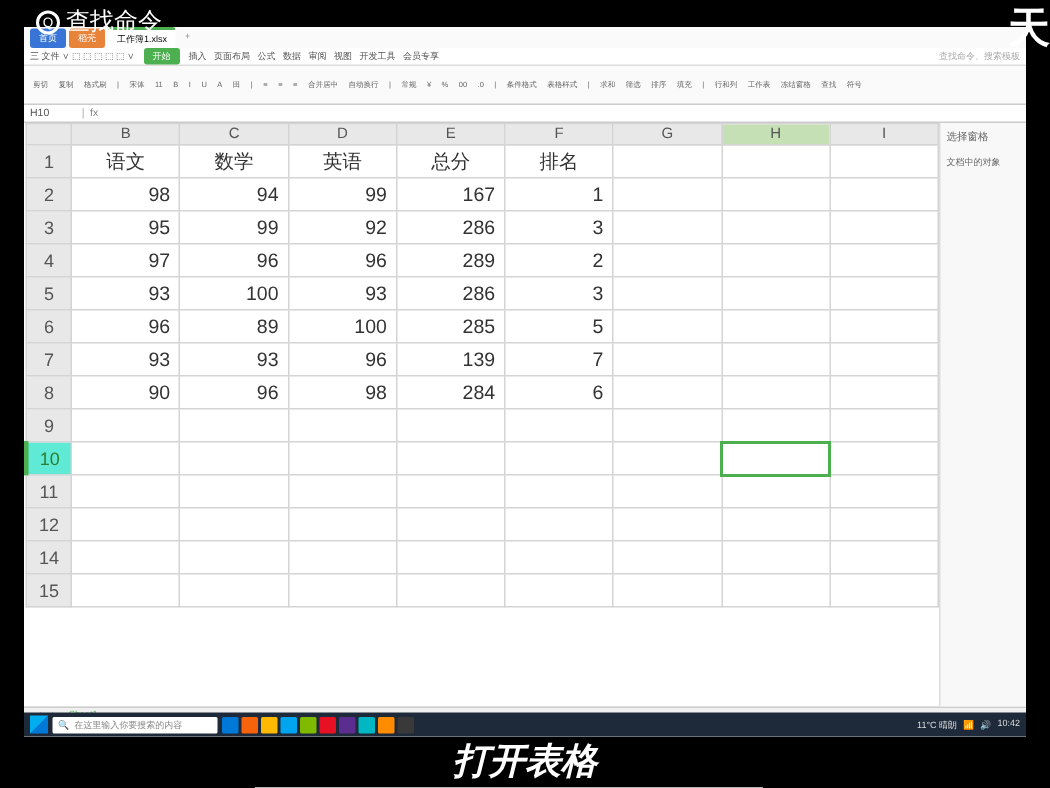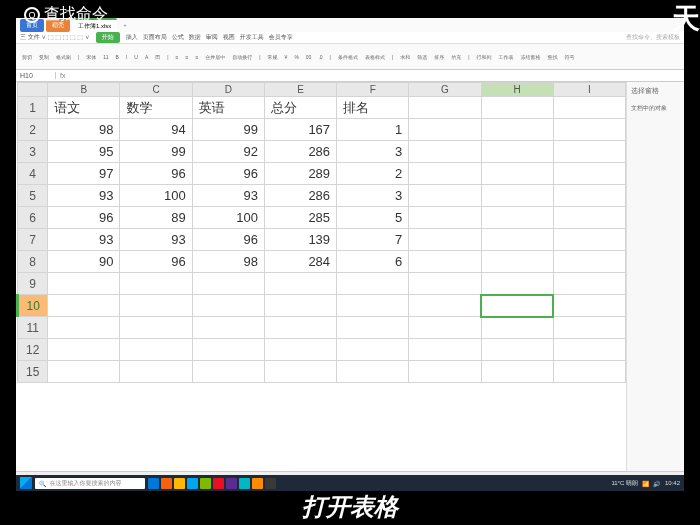--- a/index.html
+++ b/index.html
@@ -24,24 +24,24 @@
   .cellref .ref { width: 40px; padding: 0 4px; border-right: 1px solid #ccc; color: #555; }
   .cellref .fx { padding: 0 4px; color: #888; }
   .grid-wrap { display: flex; height: calc(100% - 84px); }
   .grid-left { flex: 1; overflow: hidden; }
   .grid-right { width: 58px; background: #f8f8f8; border-left: 1px solid #ddd; font-size: 6px; color: #666; padding: 4px; }
   .grid-right .panel-title { font-size: 7px; margin-bottom: 8px; }
   table.sheet { border-collapse: collapse; width: 100%; }
   table.sheet th, table.sheet td { border: 1px solid #d4d4d4; font-weight: normal; }
   table.sheet th.colhead { background: #e8e8e8; height: 14px; font-size: 10px; color: #555; width: 62px; }
   table.sheet th.rowhead { background: #e8e8e8; width: 26px; font-size: 12px; color: #555; text-align: center; height: 22px; }
-  table.sheet th.rowhead.sel { background: #fdba74; color: #2e7d32; border-left: 3px solid #4caf50; }
+  table.sheet th.rowhead.sel { background: #5eead4; color: #2e7d32; border-left: 3px solid #4caf50; }
   table.sheet th.corner { background: #e8e8e8; width: 26px; }
   table.sheet td { font-size: 13px; color: #333; padding: 0 6px; text-align: right; height: 22px; }
-  table.sheet tr.hdr td { text-align: left; }
+  table.sheet tr.hdr td { text-align: center; }
   table.sheet td.selcell { outline: 2px solid #4caf50; outline-offset: -1px; background: #fff; }
   table.sheet th.colhead.selcol { background: #c5e0b4; }
   .sheettabs { height: 12px; background: #f0f0f0; border-top: 1px solid #ccc; display: flex; align-items: center; font-size: 6px; padding: 0 6px; gap: 6px; color: #666; }
   .sheettabs .active { color: #4caf50; border-bottom: 1px solid #4caf50; }
   .statusbar { height: 10px; background: #f0f0f0; border-top: 1px solid #ccc; font-size: 5px; display: flex; justify-content: flex-end; align-items: center; padding: 0 6px; color: #666; gap: 6px; }
   .taskbar { position: absolute; bottom: 34px; left: 16px; right: 16px; height: 16px; background: #1e2a3a; display: flex; align-items: center; font-size: 6px; color: #ddd; padding: 0 4px; gap: 3px; }
   .taskbar .start { width: 12px; height: 12px; background: linear-gradient(135deg,#00adef 50%,#0078d7 50%); }
   .taskbar .search { flex: 0 0 110px; background: #fff; color: #888; height: 11px; display: flex; align-items: center; padding: 0 4px; border-radius: 1px; }
   .taskbar .tb-icon { width: 11px; height: 11px; border-radius: 1px; }
   .taskbar .spacer { flex: 1; }
@@ -250,20 +250,31 @@
                 <td class=""></td>
                 <td class=""></td>
                 <td class=""></td>
                 <td class=""></td>
                 <td class=""></td>
                 <td class=""></td>
                 <td class=""></td>
               </tr>
               <tr>
                 <th class="rowhead">12</th>
+                <td class=""></td>
+                <td class=""></td>
+                <td class=""></td>
+                <td class=""></td>
+                <td class=""></td>
+                <td class=""></td>
+                <td class=""></td>
+                <td class=""></td>
+              </tr>
+              <tr>
+                <th class="rowhead">14</th>
                 <td class=""></td>
                 <td class=""></td>
                 <td class=""></td>
                 <td class=""></td>
                 <td class=""></td>
                 <td class=""></td>
                 <td class=""></td>
                 <td class=""></td>
               </tr>
               <tr>

